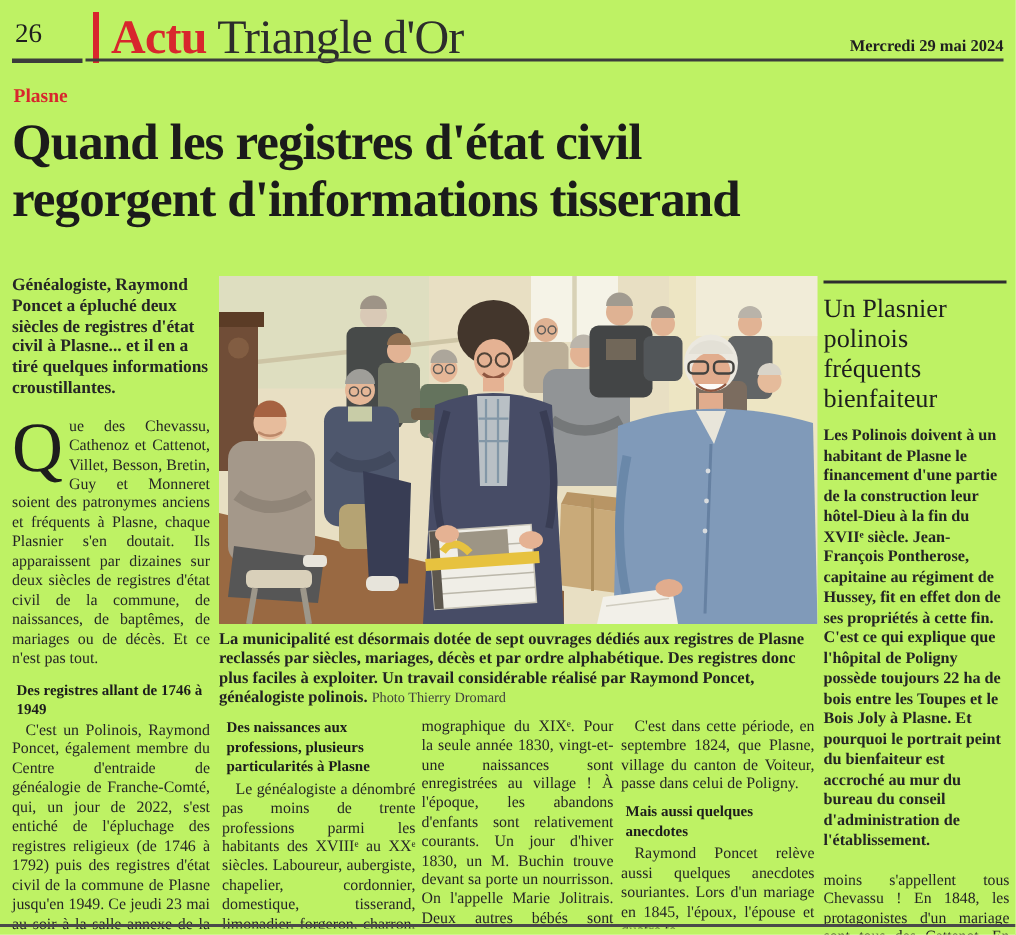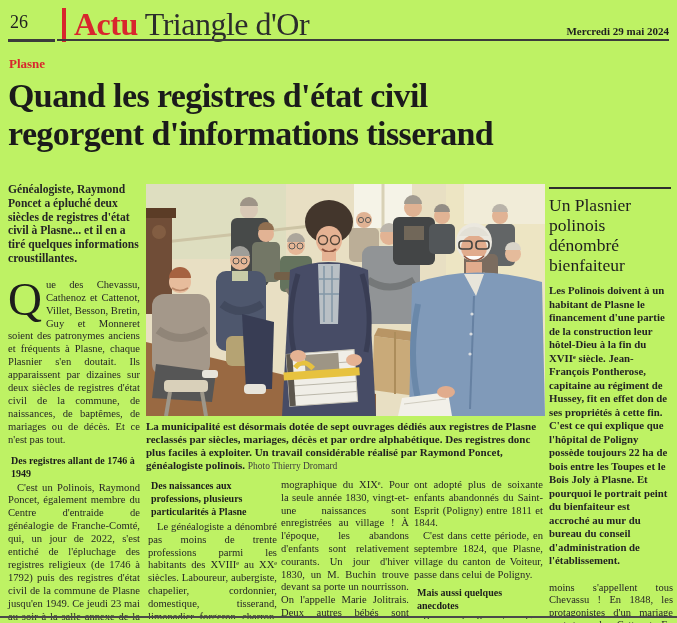--- a/index.html
+++ b/index.html
@@ -246,29 +246,28 @@
   </div>
 
   <div class="bcol bcol2">
     <div class="subhead">Des naissances aux professions, plusieurs particularités à Plasne</div>
     <p class="ind">Le généalogiste a dénombré pas moins de trente professions parmi les habitants des XVIIIᵉ au XXᵉ siècles. Laboureur, aubergiste, chapelier, cordonnier, domestique, tisserand, limonadier, forgeron, charron, tailleur de pierre et même un apothicaire. Le registre de Plasne reflète l'essor dé-</p>
   </div>
   <div class="bcol bcol3">
     <p>mographique du XIXᵉ. Pour la seule année 1830, vingt-et-une naissances sont enregistrées au village ! À l'époque, les abandons d'enfants sont relativement courants. Un jour d'hiver 1830, un M. Buchin trouve devant sa porte un nourrisson. On l'appelle Marie Jolitrais. Deux autres bébés sont abandonnés devant une maison et une grange en 1831 et 1832. Selon les chiffres de Raymond Poncet, les habitants de Plasne</p>
   </div>
   <div class="bcol bcol4">
-    <p>ont adopté plus de soixante enfants abandonnés du Saint-Esprit (Poligny) entre 1811 et 1844.</p>
     <p class="ind">C'est dans cette période, en septembre 1824, que Plasne, village du canton de Voiteur, passe dans celui de Poligny.</p>
     <div class="subhead">Mais aussi quelques anecdotes</div>
     <p class="ind">Raymond Poncet relève aussi quelques anecdotes souriantes. Lors d'un mariage en 1845, l'époux, l'épouse et quatre té-</p>
   </div>
 
   <div class="sidebar-rule"></div>
   <div class="sidebar">
-    <div class="sidebar-title">Un Plasnier polinois dénombré bienfaiteur</div>
+    <div class="sidebar-title">Un Plasnier polinois fréquents bienfaiteur</div>
     <div class="sidebar-body">Les Polinois doivent à un habitant de Plasne le financement d'une partie de la construction leur hôtel-Dieu à la fin du XVIIᵉ siècle. Jean-François Pontherose, capitaine au régiment de Hussey, fit en effet don de ses propriétés à cette fin. C'est ce qui explique que l'hôpital de Poligny possède toujours 22 ha de bois entre les Toupes et le Bois Joly à Plasne. Et pourquoi le portrait peint du bienfaiteur est accroché au mur du bureau du conseil d'administration de l'établissement.</div>
     <div class="sidebar-cont">
       <p>moins s'appellent tous Chevassu ! En 1848, les protagonistes d'un mariage sont tous des Cattenot. En 1831, trois jeunes Donat de la même famille se marient le même jour.</p>
 
     </div>
   </div>
 
   <div class="rule-bottom"></div>
 </div>
 

